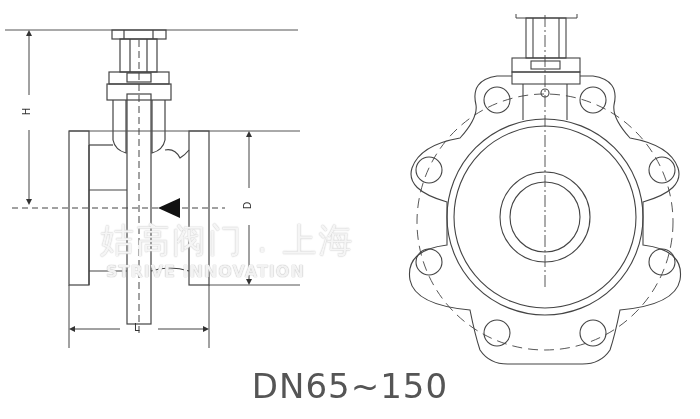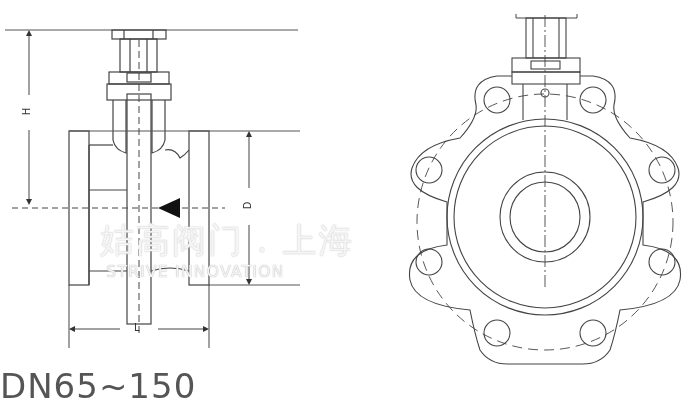--- a/index.html
+++ b/index.html
@@ -1,20 +1,20 @@
 <!DOCTYPE html>
 <html><head>
 <meta charset="utf-8">
 <style>
   html, body { margin: 0; padding: 0; background: #ffffff; }
   body { width: 700px; height: 419px; position: relative; overflow: hidden; font-family: "DejaVu Sans", sans-serif; }
   .canvas { position: absolute; left: 0; top: 0; width: 700px; height: 419px; }
-  .caption { position: absolute; left: 0; width: 700px; top: 366px; text-align: left; font-family: "DejaVu Sans", sans-serif; font-size: 34px; color: #555555; letter-spacing: 1px; }
+  .caption { position: absolute; left: 0; width: 700px; top: 366px; text-align: center; font-family: "DejaVu Sans", sans-serif; font-size: 34px; color: #555555; letter-spacing: 1px; }
   .wm-cn { position: absolute; left: 100px; top: 218px; width: 260px; font-size: 34px; font-weight: normal; color: rgba(255,255,255,0.85); text-shadow: 0 0 1px #bbb, 0 0 2px #ddd; letter-spacing: 2px; font-family: "DejaVu Sans", sans-serif; }
-  .wm-en { position: absolute; left: 106px; top: 262px; width: 250px; font-size: 16px; font-weight: normal; color: rgba(255,255,255,0.85); text-shadow: 0 0 1px #aaa, 0 0 1px #ccc; letter-spacing: 1px; font-family: "DejaVu Sans", sans-serif; }
+  .wm-en { position: absolute; left: 106px; top: 262px; width: 250px; font-size: 16px; font-weight: bold; color: rgba(255,255,255,0.85); text-shadow: 0 0 1px #aaa, 0 0 1px #ccc; letter-spacing: 1px; font-family: "DejaVu Sans", sans-serif; }
 </style>
 </head>
 <body>
 
 <svg class="canvas" viewBox="0 0 700 419" xmlns="http://www.w3.org/2000/svg">
   <g fill="none" stroke="#444" stroke-width="1.2">
 
     <line x1="5" y1="30" x2="298" y2="30" stroke="#555" stroke-width="1"></line>
 
     <line x1="29" y1="32" x2="29" y2="95" stroke-width="1"></line>

